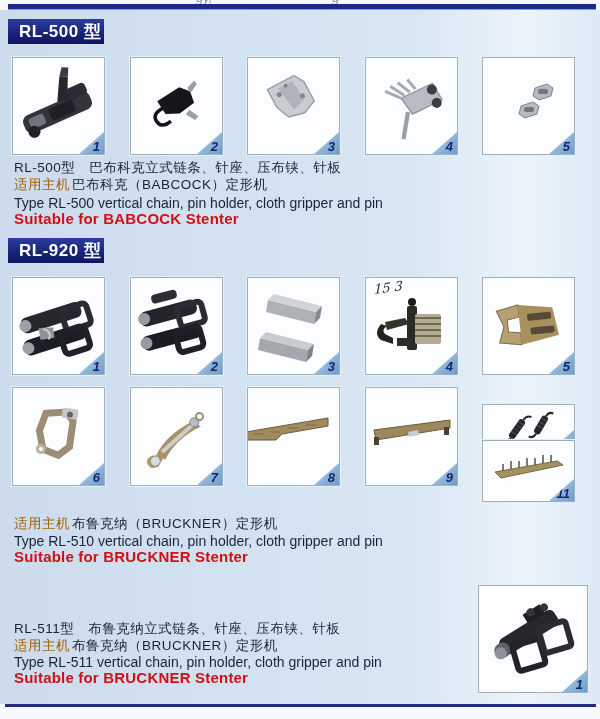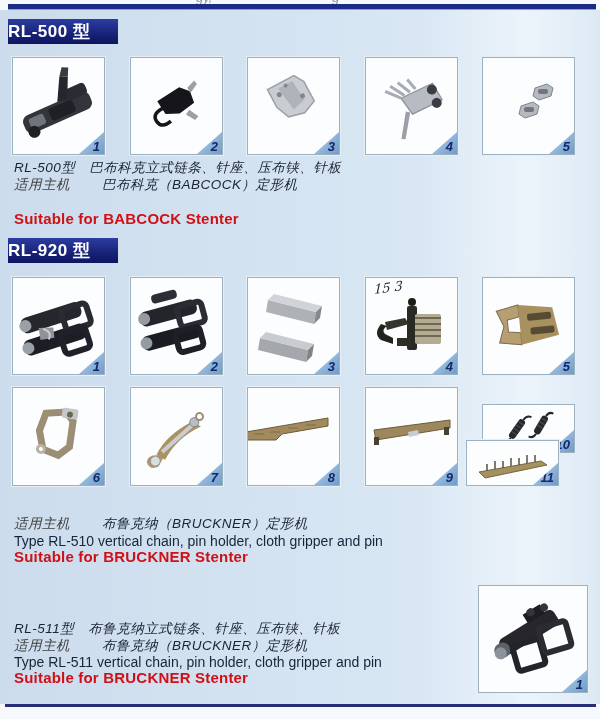--- a/index.html
+++ b/index.html
@@ -9,43 +9,43 @@
     font-family:"Liberation Sans", sans-serif;
   }
   .panel{
     position:absolute;left:0;top:10px;width:600px;height:694px;
     background:linear-gradient(90deg,#ccdced 0%,#d4e3f1 45%,#d9e7f4 70%,#ecf4fb 88%,#dce9f4 100%);
   }
   .topline{position:absolute;left:8px;top:4px;width:588px;height:5px;background:#1c2b87;border-bottom:2px solid #8aa0d4;}
   .botline{position:absolute;left:5px;top:704px;width:591px;height:3px;background:#282d78;}
   .crop-hint{position:absolute;top:-10px;font-size:13px;color:#8d98a4;font-style:italic;}
   .sec-header{
-    position:absolute;left:8px;width:110px;height:25px;box-sizing:border-box;
+    position:absolute;left:8px;width:96px;height:25px;box-sizing:border-box;
     background:linear-gradient(180deg,#2c3da0 0%,#141f72 70%,#0e1660 100%);
-    color:#ffffff;font-weight:bold;font-size:17px;line-height:25px;
+    color:#ffffff;font-weight:bold;font-size:17px;line-height:25px;padding-left:11px;
     letter-spacing:.5px;
   }
   .pbox{
     position:absolute;box-sizing:border-box;background:#fcfdff;
     border:1px solid #9db0c0;box-shadow:0 0 0 1px #e7eff6;
   }
   .pbox svg{position:absolute;left:0;top:0;}
   .corner{
     position:absolute;right:0;bottom:0;width:25px;height:22px;
     background:linear-gradient(135deg,#c3d8ec 0%,#8fb5da 55%,#6f9cc9 100%);
     clip-path:polygon(100% 0,100% 100%,0 100%);
   }
   .num{
     position:absolute;right:4px;bottom:1px;
     font-size:13px;font-weight:bold;font-style:italic;color:#13276b;line-height:1;
   }
   .txt{position:absolute;left:14px;white-space:nowrap;}
-  .cn{font-size:13.5px;color:#1b2238;letter-spacing:.5px;font-style:italic;}
-  .cn .val{margin-left:32px;}
-  .redlbl{color:#404040;}
+  .cn{font-size:13.5px;color:#1b2238;letter-spacing:.5px;}
+  .cn .val{margin-left:2px;}
+  .redlbl{color:#a16207;}
   .en{font-size:14px;color:#17243a;}
   .redbold{font-size:15px;font-weight:bold;color:#cf1016;letter-spacing:.2px;}
   .hand{
     position:absolute;left:8px;top:2px;font-size:13px;color:#2c2c30;
     font-family:"DejaVu Serif", serif;font-style:italic;
     transform:rotate(-8deg) skewX(-10deg);
   }
 </style>
 </head>
 <body>
@@ -133,20 +133,23 @@
     <div class="corner">
       <span class="num">5</span>
     </div>
   </div>
 
   <div class="txt cn" style="top:159px">
     <span>RL-500型　巴布科克立式链条、针座、压布铗、针板</span>
   </div>
   <div class="txt cn" style="top:176px">
     <span class="redlbl">适用主机</span><span class="val">巴布科克（BABCOCK）定形机</span>
+  </div>
+  <div class="txt en" style="top:195px">
+    <span>Type RL-500 vertical chain, pin holder, cloth gripper and pin</span>
   </div>
   <div class="txt redbold" style="top:210px">
     <span>Suitable for BABCOCK Stenter</span>
   </div>
 
   <div class="sec-header" style="top:238px">
     <span>RL-920 型</span>
   </div>
 
   <div class="pbox" style="left:12px;top:277px;width:93px;height:98px">
@@ -296,21 +299,21 @@
         <path d="M-3.5 -6 h7 M-3.5 -2 h7 M-3.5 2 h7" stroke="#4e4e56" stroke-width="1"></path>
         <path d="M0 -10 q0 -6 5 -6" stroke="#26262c" stroke-width="2" fill="none"></path>
         <path d="M0 10 q0 6 -5 6" stroke="#26262c" stroke-width="2" fill="none"></path>
       </g>
     </svg>
     <div class="corner">
       <span class="num">10</span>
     </div>
   </div>
 
-  <div class="pbox" style="left:466px;top:440px;width:93px;height:46px">
+  <div class="pbox" style="left:482px;top:440px;width:93px;height:62px">
     <svg width="91" height="44" viewBox="0 0 91 44">
       <path d="M12 31 L74 20 L80 24 L18 37 Z" fill="#a5905f" stroke="#77653f" stroke-width="1"></path>
       <path d="M20 30 v-7 M28 28 v-8 M36 27 v-7 M44 25 v-8 M52 24 v-7 M60 22 v-8 M68 21 v-7" stroke="#55503f" stroke-width="1.5"></path>
     </svg>
     <div class="corner">
       <span class="num">11</span>
     </div>
   </div>
 
   <div class="txt cn" style="top:515px">

